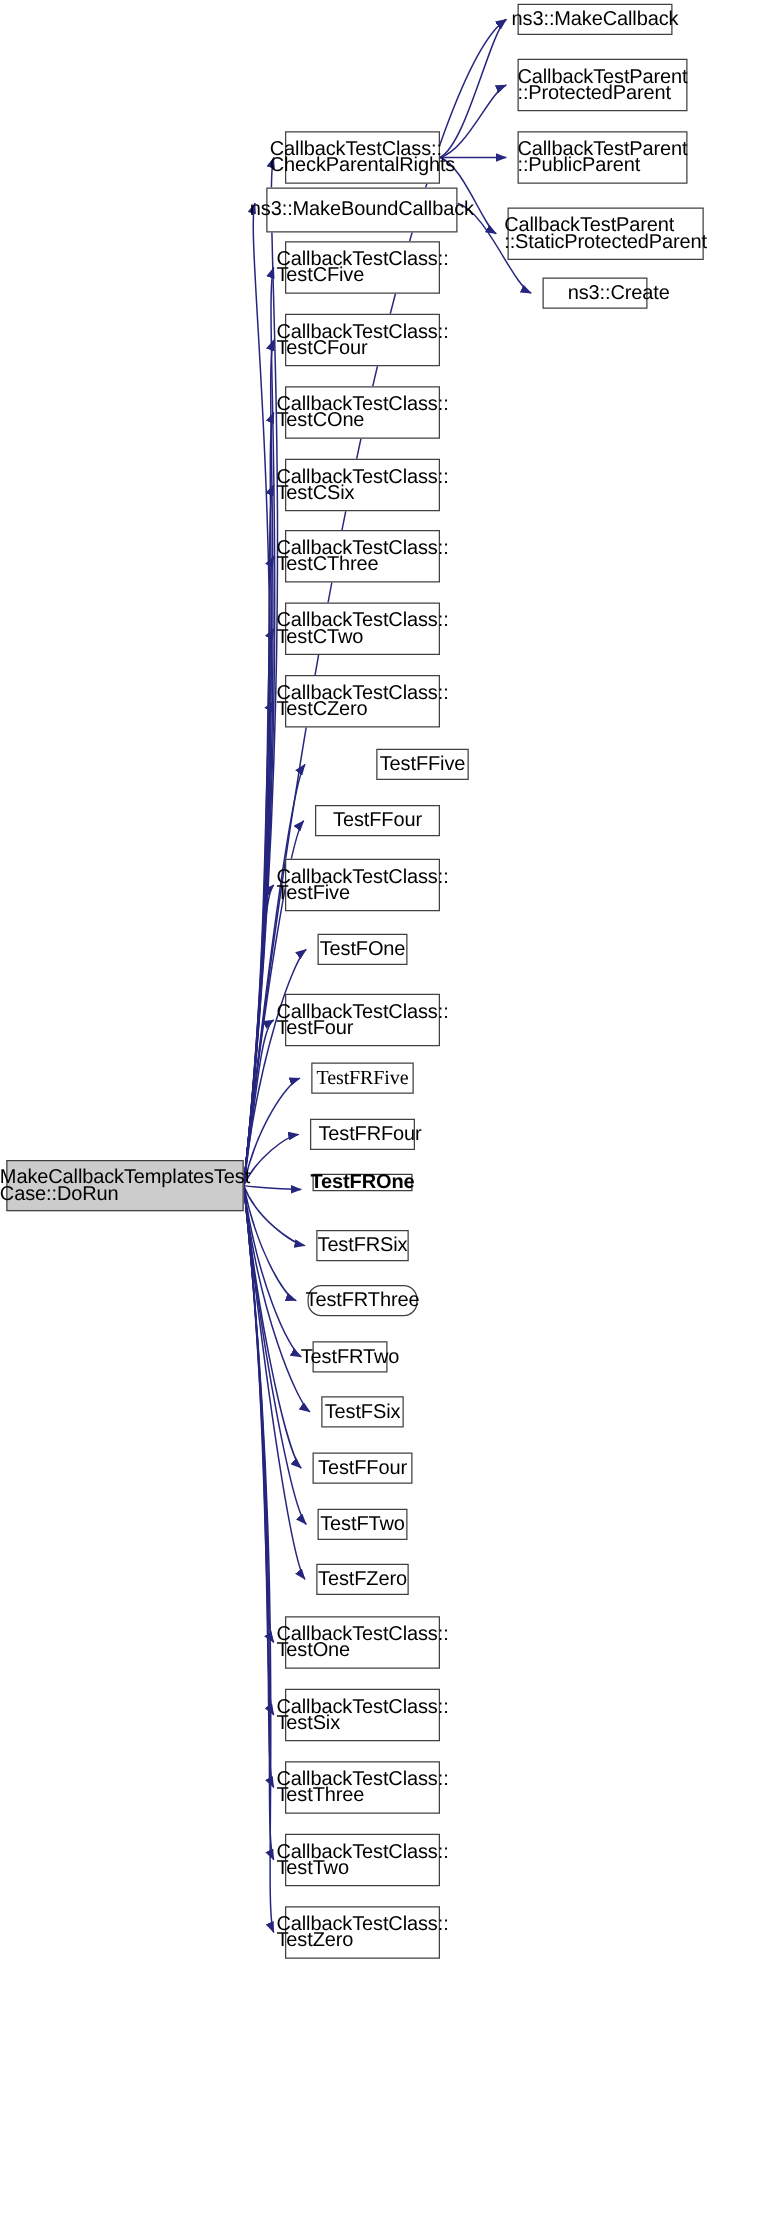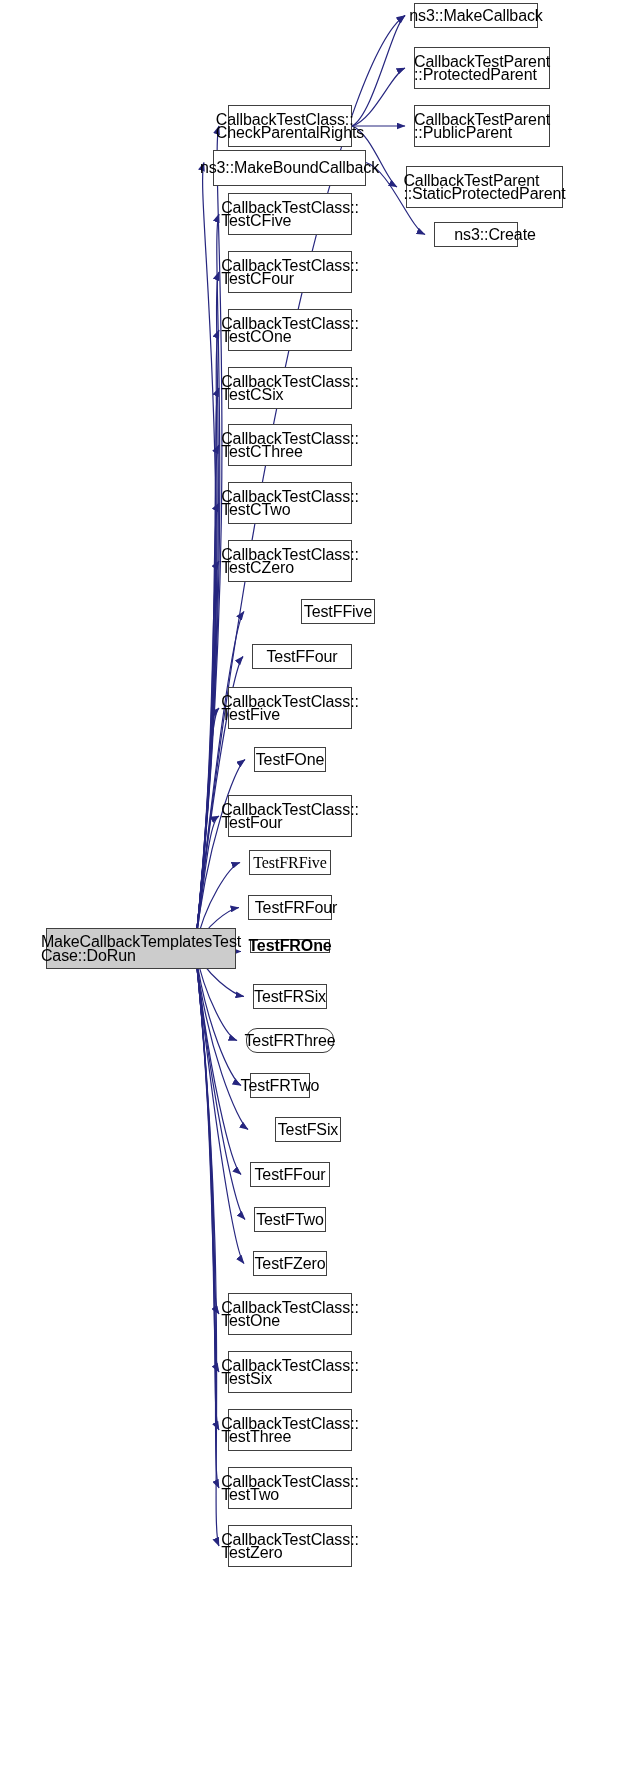--- a/index.html
+++ b/index.html
@@ -23,21 +23,20 @@
     text-align:left;
     font-size:16px;
     line-height:13.5px;
     letter-spacing:-0.1px;
     white-space:pre-line;
     z-index:3;
   }
   .node.root{
     background:#cccccc;
     border:1px solid #404040;
-    margin-left:41px;
   }
 </style>
 </head>
 <body>
 
 <div id="canvas">
   <svg id="edges" viewBox="0 0 627 1782" width="627" height="1782" xmlns="http://www.w3.org/2000/svg">
     <defs>
       <marker id="arrowhead" markerWidth="9" markerHeight="7" refX="8.5" refY="3.5" orient="auto" markerUnits="userSpaceOnUse">
         <polygon points="0 0, 9 3.5, 0 7" fill="#26267f"></polygon>
@@ -107,21 +106,21 @@
 TestFive</div>
       <div class="node" style="left: 254px; top: 747px; width: 72px; height: 25px;">TestFOne</div>
       <div class="node" style="left: 228px; top: 795px; width: 124px; height: 42px;">CallbackTestClass::
 TestFour</div>
       <div class="node" style="left: 249px; top: 850px; width: 82px; height: 25px; font-family: Liberation Serif, serif;">TestFRFive</div>
       <div class="node" style="left: 248px; top: 895px; width: 84px; height: 25px; padding-left: 12px;">TestFRFour</div>
       <div class="node" style="left: 250px; top: 939px; width: 80px; height: 14px; font-weight: bold;">TestFROne</div>
       <div class="node" style="left: 253px; top: 984px; width: 74px; height: 25px;">TestFRSix</div>
       <div class="node" style="left: 246px; top: 1028px; width: 88px; height: 25px; border-radius: 11px;">TestFRThree</div>
       <div class="node" style="left: 250px; top: 1073px; width: 60px; height: 25px;">TestFRTwo</div>
-      <div class="node" style="left: 257px; top: 1117px; width: 66px; height: 25px; margin-left: 18px;">TestFSix</div>
+      <div class="node" style="left: 257px; top: 1117px; width: 66px; height: 25px;">TestFSix</div>
       <div class="node" style="left: 250px; top: 1162px; width: 80px; height: 25px;">TestFFour</div>
       <div class="node" style="left: 254px; top: 1207px; width: 72px; height: 25px;">TestFTwo</div>
       <div class="node" style="left: 253px; top: 1251px; width: 74px; height: 25px;">TestFZero</div>
       <div class="node" style="left: 228px; top: 1293px; width: 124px; height: 42px;">CallbackTestClass::
 TestOne</div>
       <div class="node" style="left: 228px; top: 1351px; width: 124px; height: 42px;">CallbackTestClass::
 TestSix</div>
       <div class="node" style="left: 228px; top: 1409px; width: 124px; height: 42px;">CallbackTestClass::
 TestThree</div>
       <div class="node" style="left: 228px; top: 1467px; width: 124px; height: 42px;">CallbackTestClass::

